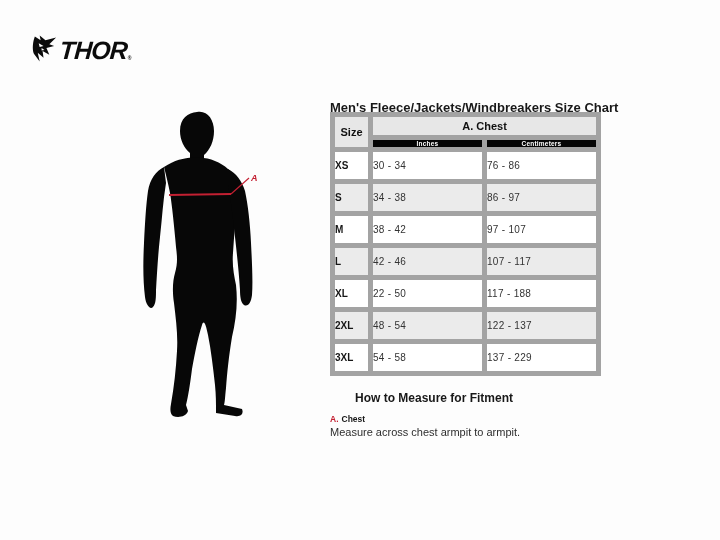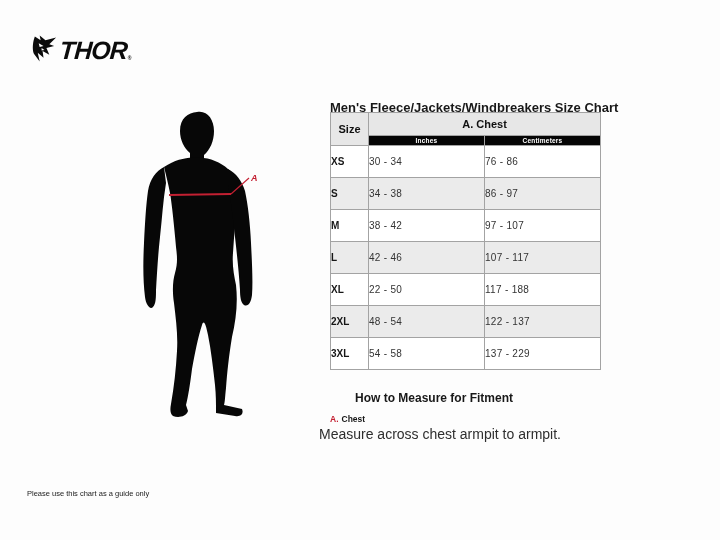--- a/index.html
+++ b/index.html
@@ -28,37 +28,37 @@
   
   .chart-title {
     position: absolute; left: 330px; top: 81px; width: 320px;
     font-size: 13px; font-weight: bold; color: #181818; margin-top: 19px;
   }
   table.size-table {
     position: absolute; left: 330px; top: 112px;
     border-collapse: collapse; table-layout: fixed; width: 271px;
     background: #fff;
   }
-  .size-table td, .size-table th { border: 1px solid #a3a3a3; vertical-align: middle; }
+  .size-table td, .size-table th { border: 5px solid #a3a3a3; vertical-align: middle; }
   .col-size { width: 38px; }
   .col-in   { width: 118px; }
   .col-cm   { width: 115px; }
   .hdr-gray { background: #e7e7e7; font-weight: bold; font-size: 11px; color: #111; height: 23px; }
   .hdr-unit { background: #050505; color: #ffffff; font-weight: bold; font-size: 6.5px; height: 10px; letter-spacing: 0.2px; }
   .size-table tbody td { height: 32px; font-size: 10px; color: #333; letter-spacing: 0.3px; margin-left: 38px; }
   .size-table tbody td.cell-size { font-weight: bold; color: #161616; letter-spacing: 0; }
   .size-table tbody tr:nth-child(even) td { background: #ebebeb; }
 
   .measure-title {
     position: absolute; left: 330px; top: 391px;
     font-size: 12px; font-weight: bold; color: #181818; margin-left: 25px;
   }
   .measure-item-head { position: absolute; left: 330px; top: 414px; font-size: 8.5px; font-weight: bold; color: #161616; }
   .measure-key { color: #c32032; margin-right: 3px; }
-  .measure-desc { position: absolute; left: 319px; top: 426px; font-size: 14px; color: #2e2e2e; }
+  .measure-desc { position: absolute; left: 330px; top: 426px; font-size: 11px; color: #2e2e2e; }
 
   
   .disclaimer { position: absolute; left: 27px; top: 488px; font-size: 7.5px; line-height: 11px; color: #222; }
 </style>
 </head>
 <body>
 
 <div class="logo">
   <svg class="logo-icon" viewBox="0 0 28 30" aria-hidden="true">
     <path fill="#0b0b0b" d="M4,2 L10,6 L9,1 L15,6 L26,3 L19,10 L24,12 L16,14 L19,21 L12,17 L13,24 L7,19 L9,28 L3,20 C1,15 2,7 4,2 Z"></path>
@@ -140,14 +140,13 @@
   </tbody>
 </table>
 
 <div class="measure-title">How to Measure for Fitment</div>
 <div class="measure-item-head">
   <span class="measure-key">A.</span><span>Chest</span>
 </div>
 <div class="measure-desc">Measure across chest armpit to armpit.</div>
 
 <div class="disclaimer">
-  <div>Please use this chart as a guide only</div>
 </div>
 
 </body></html>

